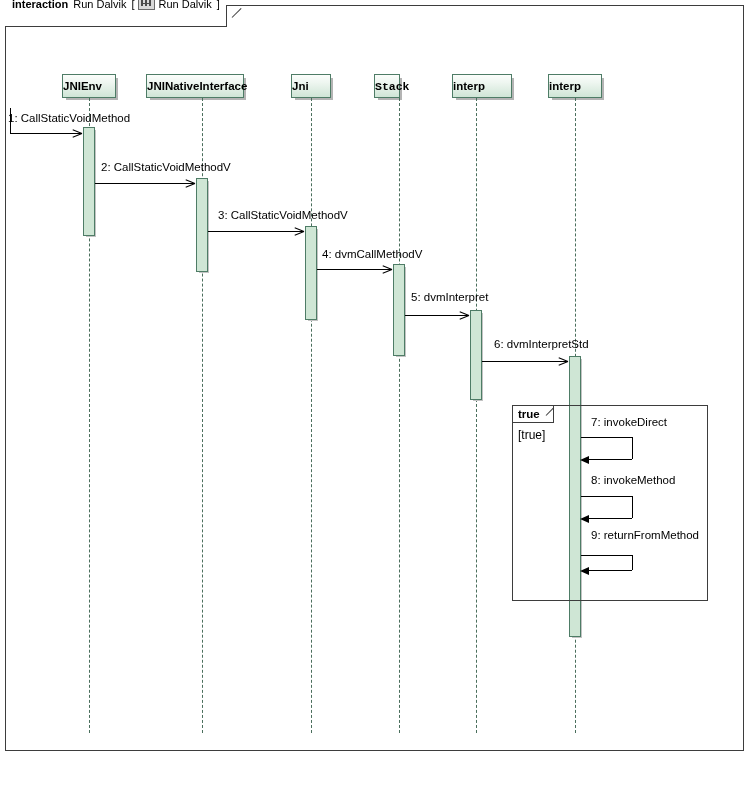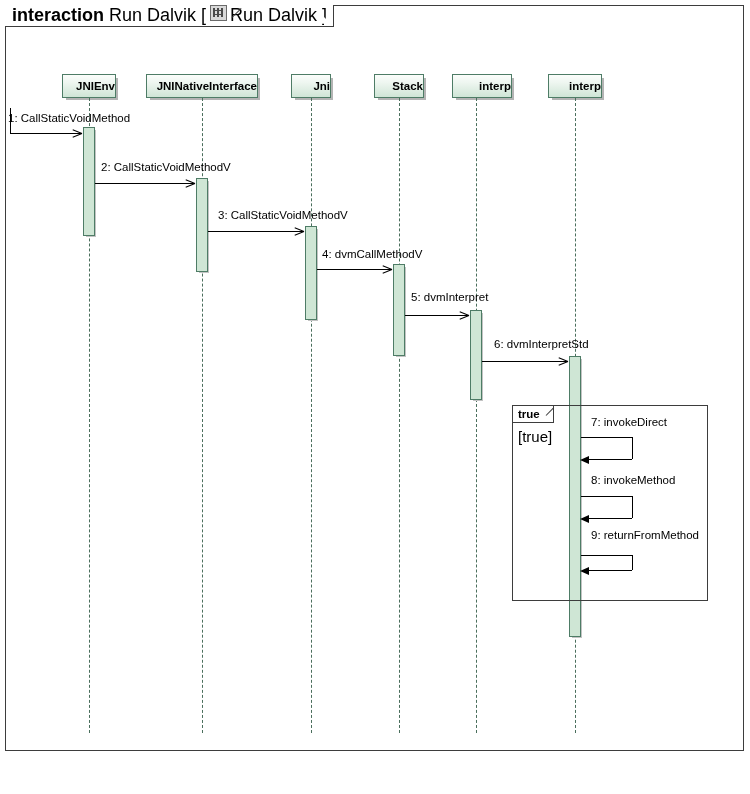--- a/index.html
+++ b/index.html
@@ -31,23 +31,23 @@
     position: absolute;
     left: 5px;
     top: 5px;
     height: 22px;
     box-sizing: border-box;
     border-right: 1px solid #3d3d3d;
     border-bottom: 1px solid #3d3d3d;
     background: #ffffff;
     padding: 0 6px 16px 7px;
     display: flex;
-    align-items: flex-start;
+    align-items: flex-end;
     white-space: nowrap;
-    font-size: 18px;
+    font-size: 11px;
     color: #000;
   }
   .frame-tab-clip {
     position: absolute;
     left: 5px;
     top: 5px;
     height: 23px;
     width: 220px;
     pointer-events: none;
   }
@@ -88,21 +88,21 @@
   
   .ll-head {
     position: absolute;
     height: 24px;
     box-sizing: border-box;
     border: 1px solid #4e7c66;
     background: linear-gradient(to bottom, #fbfdfb 0%, #eef6f0 35%, #cfe5d6 100%);
     box-shadow: 3px 3px 0 -1px #b4b4b4;
     display: flex;
     align-items: center;
-    justify-content: flex-end;
+    justify-content: flex-start;
     font-size: 11.5px;
     font-weight: bold;
     color: #000;
     white-space: nowrap;
   }
   .ll-line {
     position: absolute;
     width: 0;
     border-left: 1px dashed #4a6e5c;
   }
@@ -174,21 +174,21 @@
     background: #ffffff;
     padding: 0 6px 0 5px;
     display: flex;
     align-items: center;
     font-size: 11.5px;
     font-weight: bold;
     color: #000;
   }
   .frag-guard {
     position: absolute;
-    font-size: 15px;
+    font-size: 12px;
     color: #000;
     white-space: nowrap;
   }
 </style>
 </head>
 <body>
 
 <div id="canvas">
 
   <div class="frame-outer"></div>
@@ -210,29 +210,29 @@
   </div>
   <div class="frame-tab-clip" id="frameTabClip">
     <span class="tab-corner-line" id="tabCornerLine" style="left: 227px; top: 12px;"></span>
   </div>
 
   <div id="lifelineLayer">
       <div class="ll-head" style="left: 62px; top: 74px; width: 54px;">
         <span>JNIEnv</span>
       </div>
       <div class="ll-line" style="left: 89px; top: 98px; height: 635px;"></div>
-      <div class="ll-head" style="left: 146px; top: 74px; width: 112px;">
+      <div class="ll-head" style="left: 146px; top: 74px; width: 98px;">
         <span>JNINativeInterface</span>
       </div>
       <div class="ll-line" style="left: 202px; top: 98px; height: 635px;"></div>
       <div class="ll-head" style="left: 291px; top: 74px; width: 40px;">
         <span>Jni</span>
       </div>
       <div class="ll-line" style="left: 311px; top: 98px; height: 635px;"></div>
-      <div class="ll-head" style="left: 374px; top: 74px; width: 50px;">
+      <div class="ll-head" style="left: 374px; top: 74px; width: 26px; font-family: Liberation Mono, monospace;">
         <span>Stack</span>
       </div>
       <div class="ll-line" style="left: 399px; top: 98px; height: 635px;"></div>
       <div class="ll-head" style="left: 452px; top: 74px; width: 60px;">
         <span>interp</span>
       </div>
       <div class="ll-line" style="left: 476px; top: 98px; height: 635px;"></div>
       <div class="ll-head" style="left: 548px; top: 74px; width: 54px;">
         <span>interp</span>
       </div>

